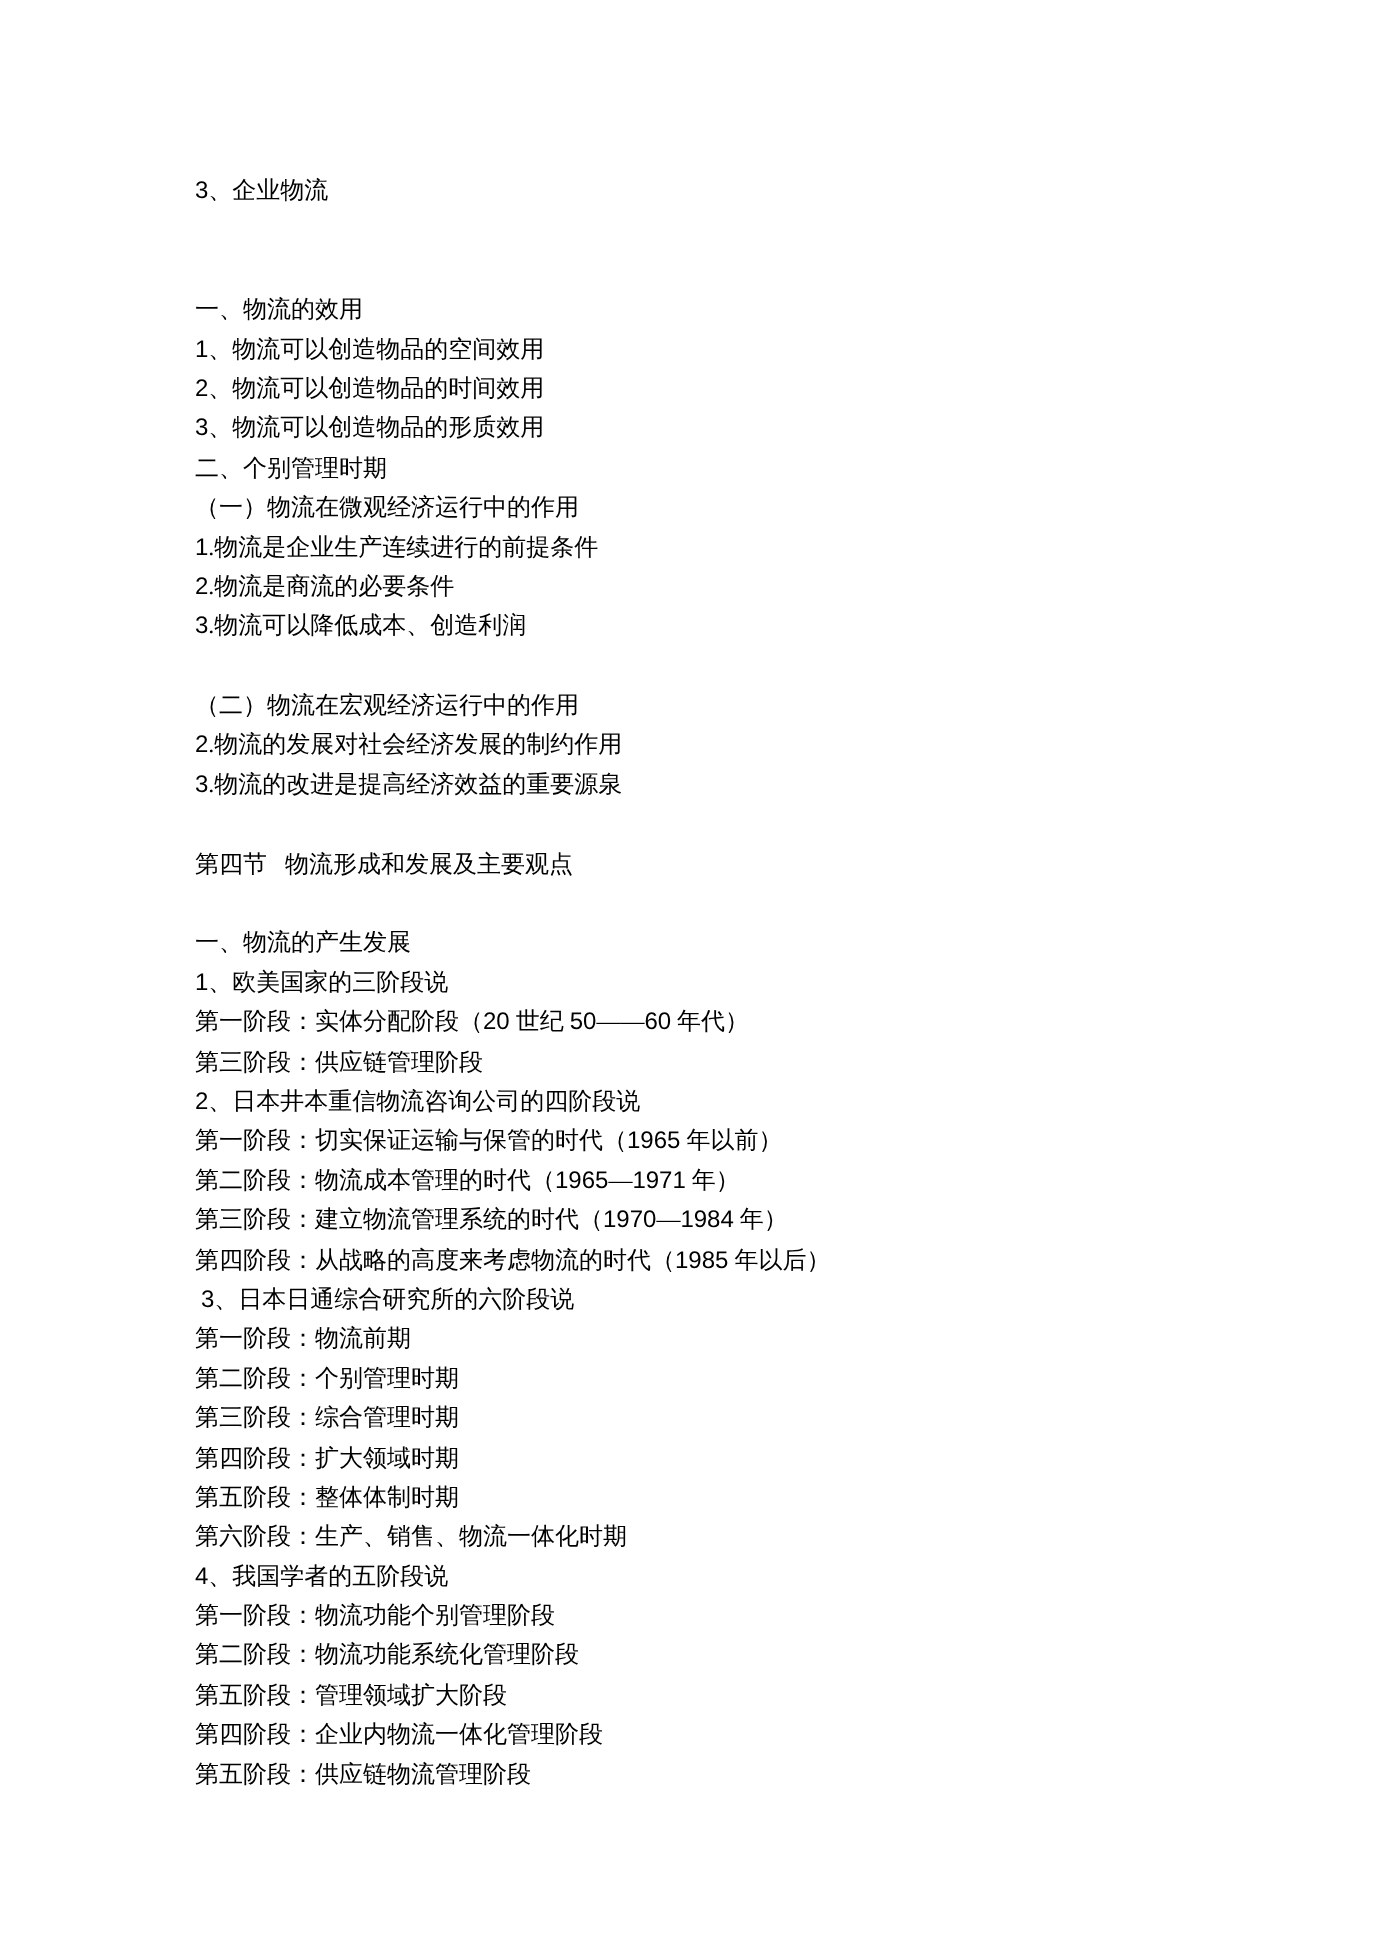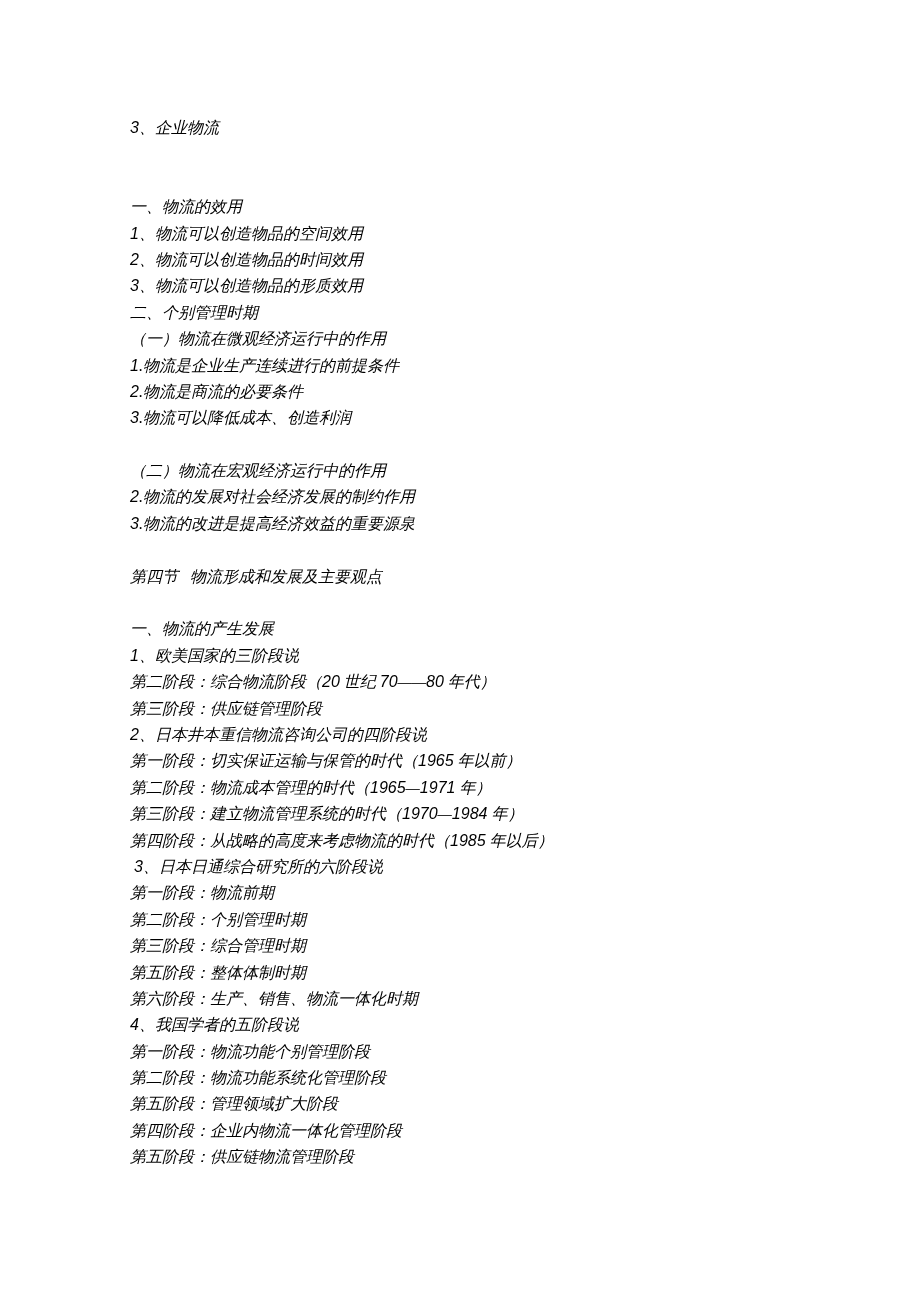--- a/index.html
+++ b/index.html
@@ -12,21 +12,20 @@
     color: #000000;
   }
   .page {
     width: 920px;
     min-height: 1302px;
     padding: 115px 130px 80px 130px;
     box-sizing: border-box;
   }
   .line {
     white-space: pre-wrap;
-    font-style: italic;
   }
   .blank {
     height: 1.65em;
   }
   .latin {
     font-family: Arial, Helvetica, sans-serif;
   }
 </style>
 </head>
 <body>
@@ -47,31 +46,32 @@
       <div class="line"><span class="latin">3</span>.物流可以降低成本、创造利润</div>
       <div class="blank"></div>
       <div class="line">（二）物流在宏观经济运行中的作用</div>
       <div class="line"><span class="latin">2</span>.物流的发展对社会经济发展的制约作用</div>
       <div class="line"><span class="latin">3</span>.物流的改进是提高经济效益的重要源泉</div>
       <div class="blank"></div>
       <div class="line">第四节   物流形成和发展及主要观点</div>
       <div class="blank"></div>
       <div class="line">一、物流的产生发展</div>
       <div class="line"><span class="latin">1</span>、欧美国家的三阶段说</div>
-      <div class="line">第二阶段：综合物流阶段（<span class="latin">20</span> 世纪 <span class="latin">70</span>——<span class="latin">80</span> 年代）</div>
+      <div class="line">第一阶段：实体分配阶段（<span class="latin">20</span> 世纪 <span class="latin">50</span>——<span class="latin">60</span> 年代）</div>
       <div class="line">第三阶段：供应链管理阶段</div>
       <div class="line"><span class="latin">2</span>、日本井本重信物流咨询公司的四阶段说</div>
       <div class="line">第一阶段：切实保证运输与保管的时代（<span class="latin">1965</span> 年以前）</div>
       <div class="line">第二阶段：物流成本管理的时代（<span class="latin">1965</span>—<span class="latin">1971</span> 年）</div>
       <div class="line">第三阶段：建立物流管理系统的时代（<span class="latin">1970</span>—<span class="latin">1984</span> 年）</div>
       <div class="line">第四阶段：从战略的高度来考虑物流的时代（<span class="latin">1985</span> 年以后）</div>
       <div class="line"> <span class="latin">3</span>、日本日通综合研究所的六阶段说</div>
       <div class="line">第一阶段：物流前期</div>
       <div class="line">第二阶段：个别管理时期</div>
       <div class="line">第三阶段：综合管理时期</div>
+      <div class="line">第四阶段：扩大领域时期</div>
       <div class="line">第五阶段：整体体制时期</div>
       <div class="line">第六阶段：生产、销售、物流一体化时期</div>
       <div class="line"><span class="latin">4</span>、我国学者的五阶段说</div>
       <div class="line">第一阶段：物流功能个别管理阶段</div>
       <div class="line">第二阶段：物流功能系统化管理阶段</div>
       <div class="line">第五阶段：管理领域扩大阶段</div>
       <div class="line">第四阶段：企业内物流一体化管理阶段</div>
       <div class="line">第五阶段：供应链物流管理阶段</div>
     </div>
 </div>

